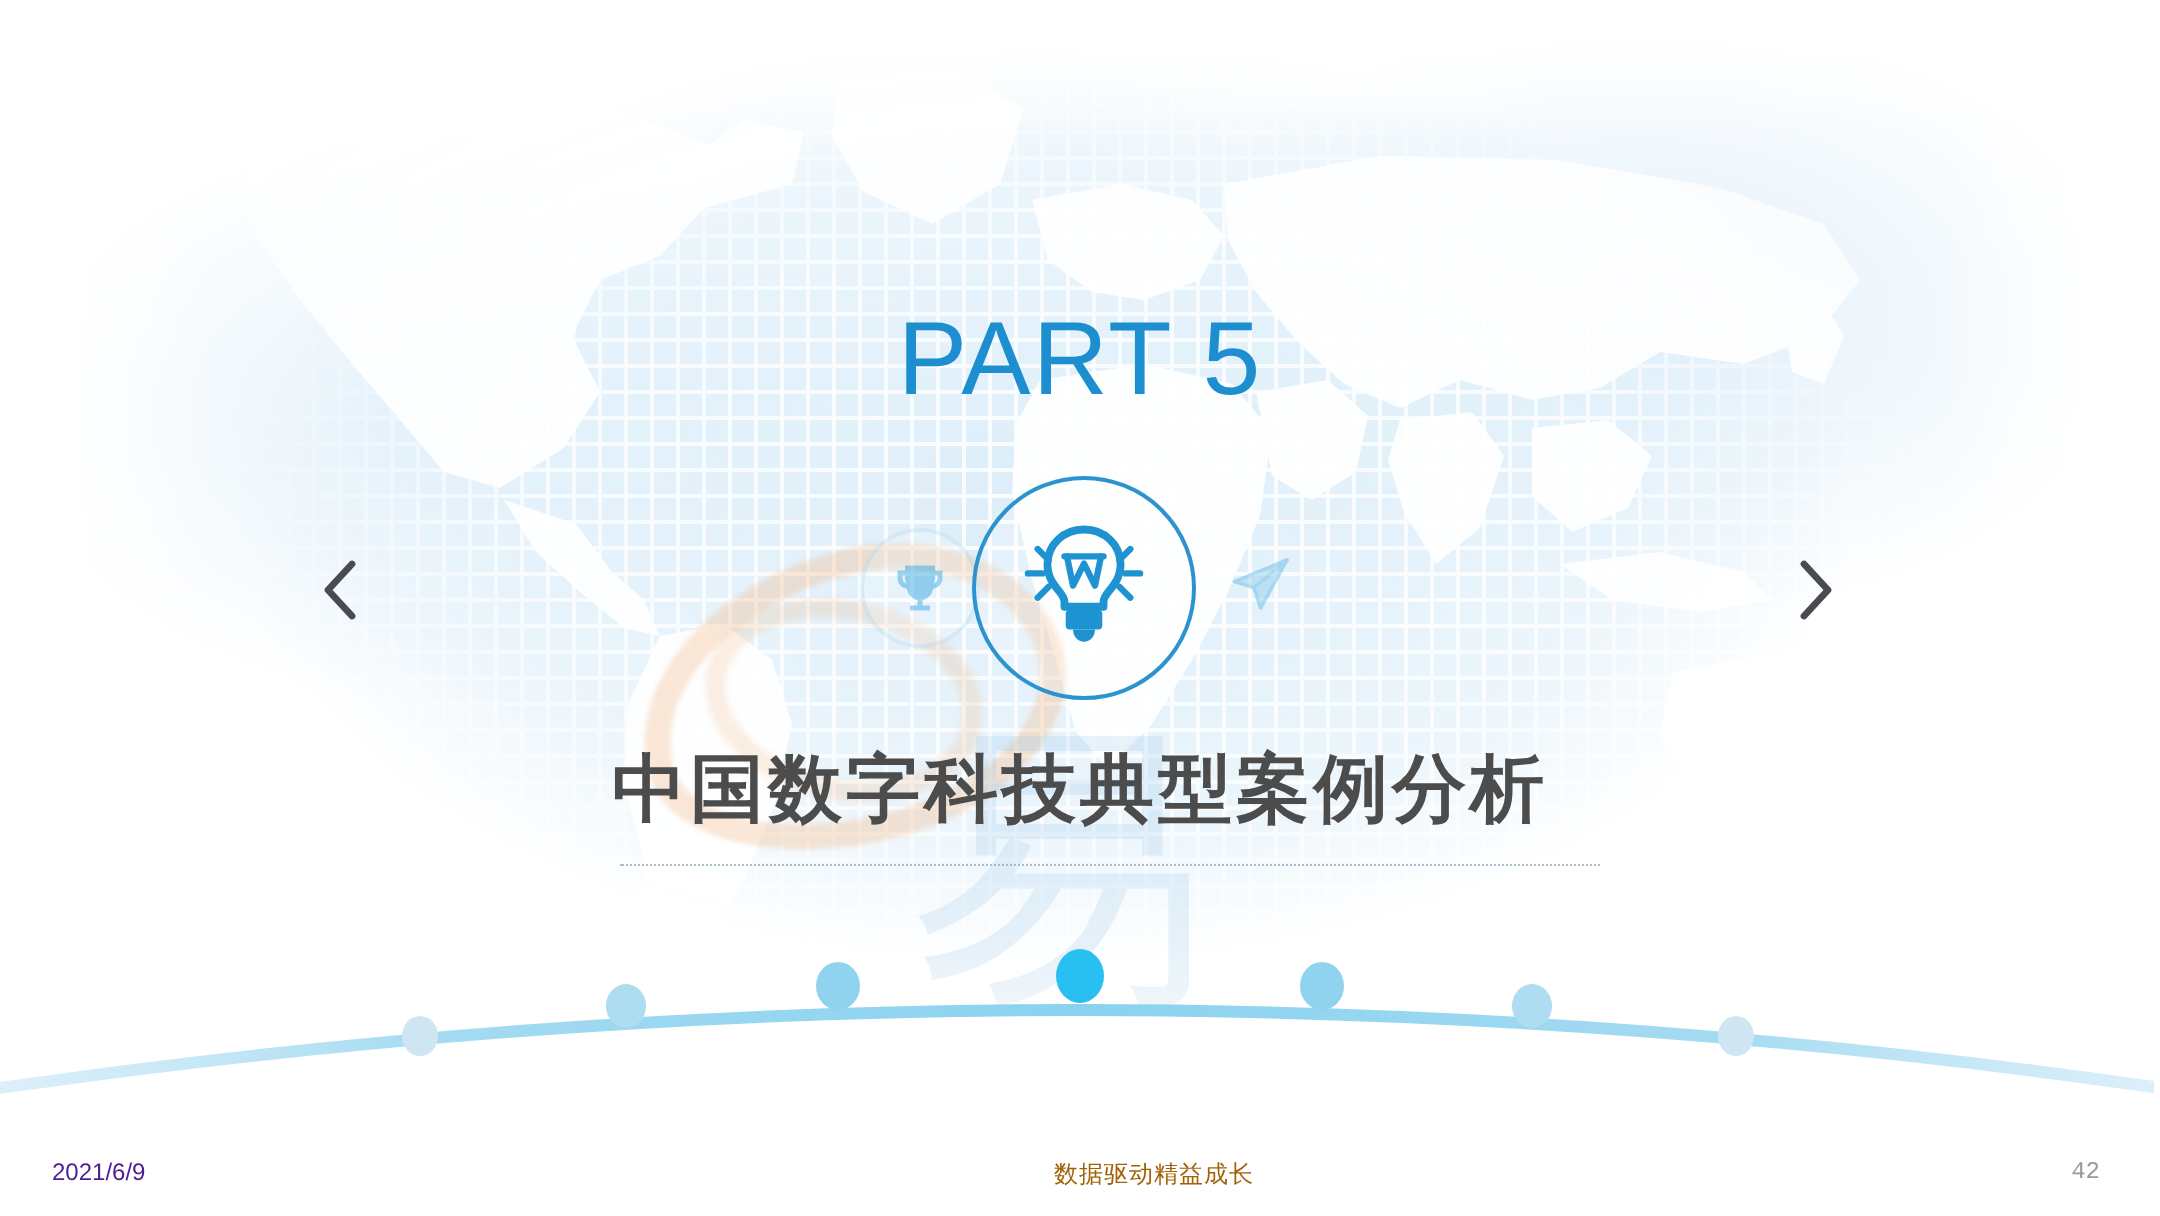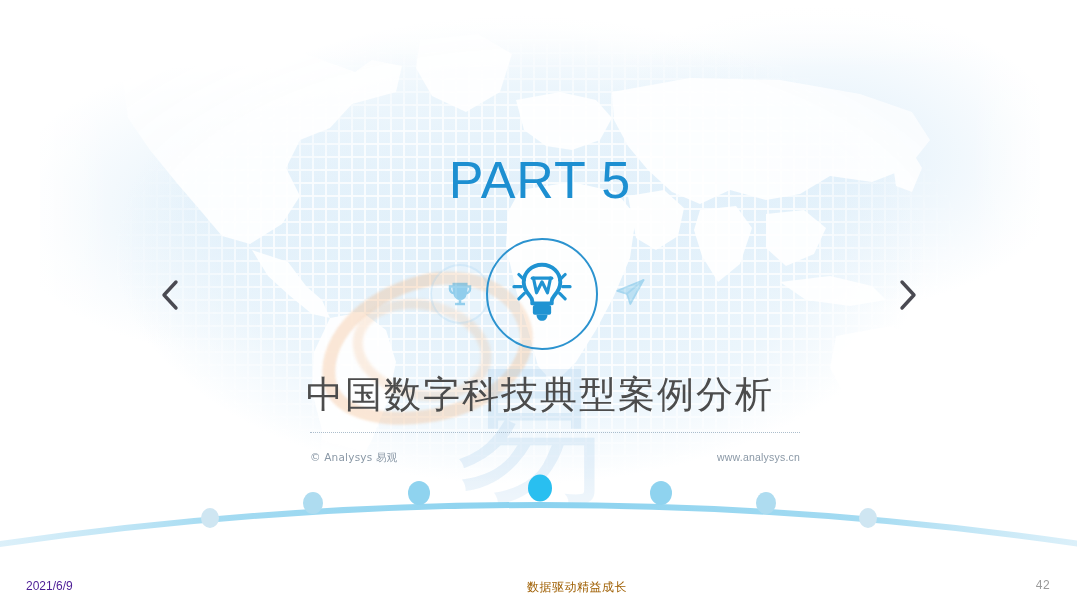--- a/index.html
+++ b/index.html
@@ -180,21 +180,21 @@
   .main-title {
     position: absolute;
     left: 0;
     top: 370px;
     width: 1080px;
     text-align: center;
     font-size: 37px;
     color: #4c4c4c;
     font-family: "DejaVu Sans", sans-serif;
     letter-spacing: 2px;
-    font-weight: 400;
+    font-weight: 700;
   }
 
   
   .brand-block {
     position: absolute;
     left: 310px;
     top: 432px;
     width: 490px;
   }
   .dotted-rule {
@@ -378,24 +378,20 @@
         <path d="M21 4 L3.5 11.2 L10 13.2 L12.2 20 Z" fill="#8ccdeb" stroke="#5bb6e2" stroke-width="1.2" stroke-linejoin="round"></path>
         <path d="M21 4 L10 13.2" stroke="#5bb6e2" stroke-width="1.2" stroke-linecap="round"></path>
       </svg>
     </div>
   </div>
 
   <div class="main-title">中国数字科技典型案例分析</div>
 
   <div class="brand-block">
     <div class="dotted-rule"></div>
-    <div class="brand-row">
-      <span class="brand-left">© Analysys 易观</span>
-      <span class="brand-right">www.analysys.cn</span>
-    </div>
   </div>
 
   <div class="nav-chevron prev">
     <svg width="26" height="34" viewBox="0 0 26 34" fill="none">
       <path d="M19 4 L7 17 L19 30" stroke="#4a4a52" stroke-width="3.4" stroke-linecap="round" stroke-linejoin="round"></path>
     </svg>
   </div>
   <div class="nav-chevron next">
     <svg width="26" height="34" viewBox="0 0 26 34" fill="none">
       <path d="M7 4 L19 17 L7 30" stroke="#4a4a52" stroke-width="3.4" stroke-linecap="round" stroke-linejoin="round"></path>

